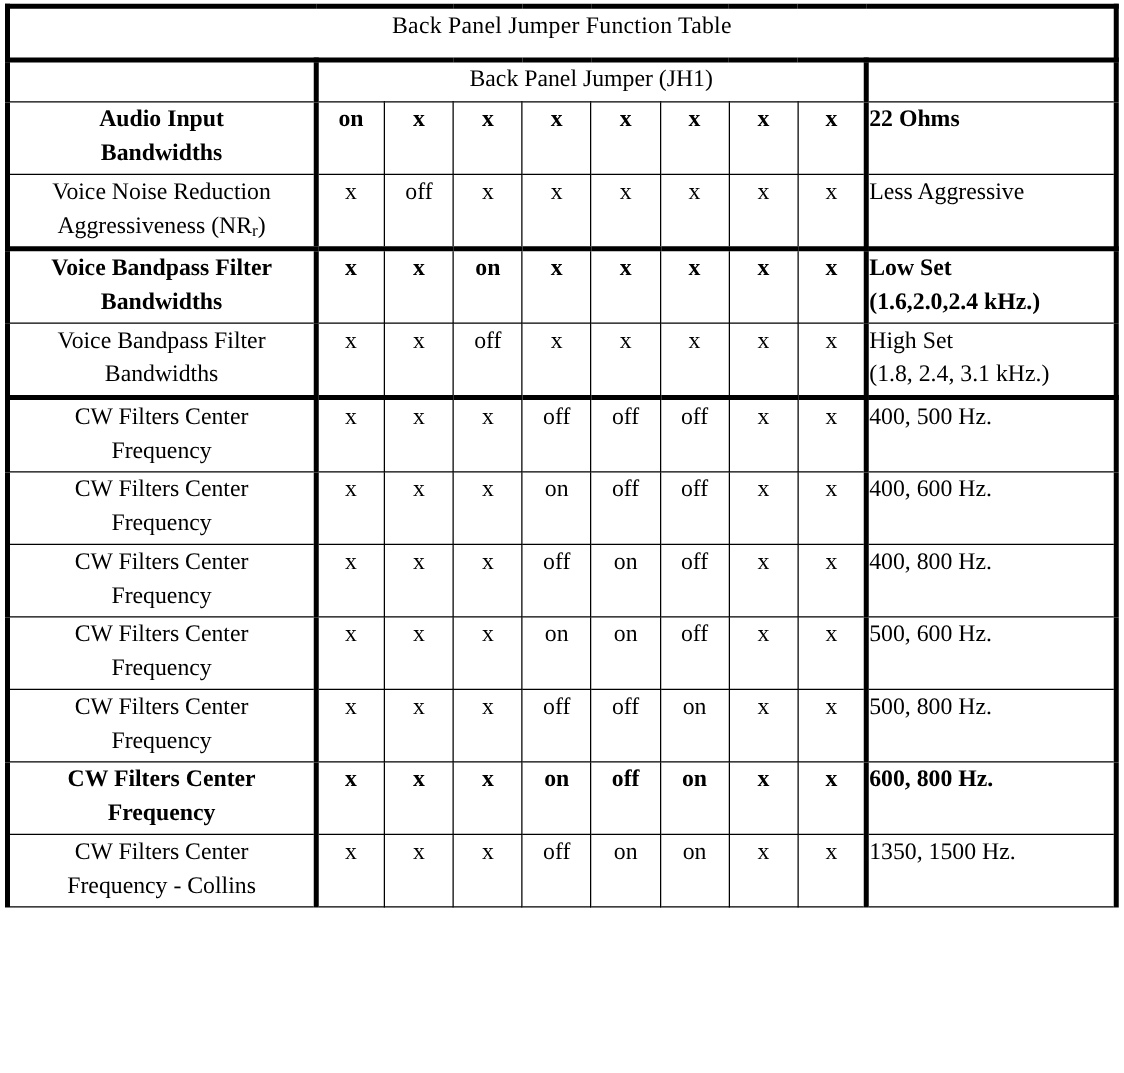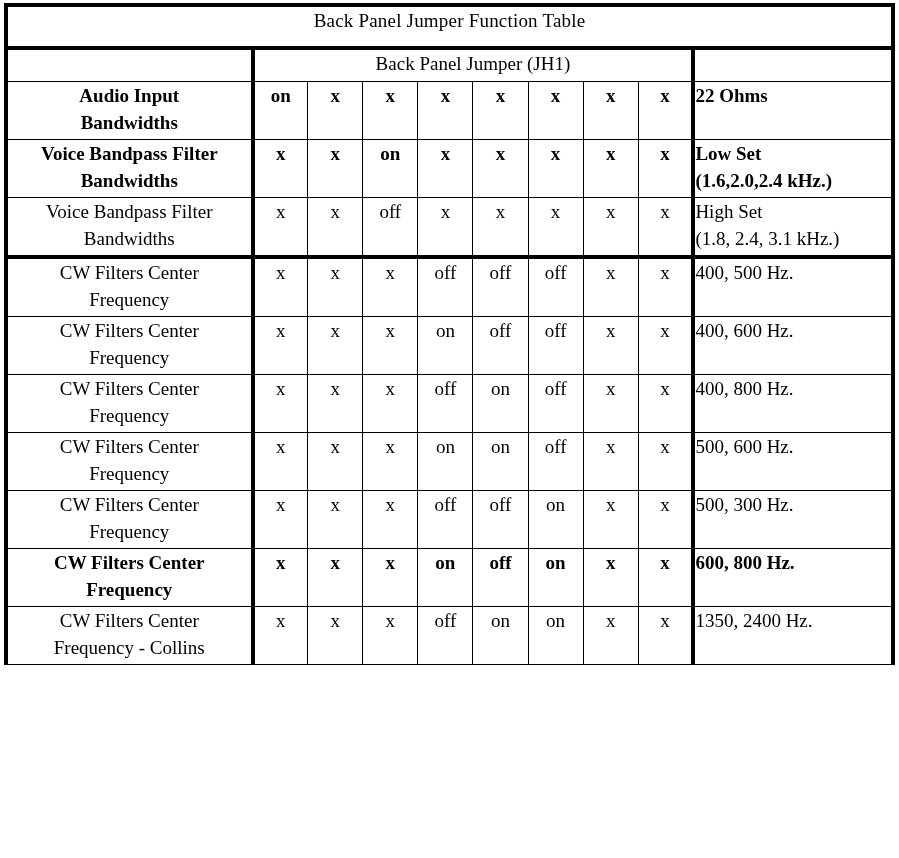--- a/index.html
+++ b/index.html
@@ -157,20 +157,37 @@
           <td class="pin-cell">x</td>
           <td class="pin-cell">x</td>
           <td class="pin-cell">x</td>
           <td class="pin-cell">x</td>
           <td class="pin-cell">x</td>
           <td class="pin-cell thick-right">x</td>
           <td class="set-cell outer-right">
             <div>22 Ohms</div>
           </td>
         </tr>
+        <tr class="data-row">
+          <td class="fn-cell outer-left r2 thick-bottom">
+            <div>Voice Noise Reduction</div>
+            <div>Aggressiveness (NR<sub class="nr">r</sub>)</div>
+          </td>
+          <td class="pin-cell thick-bottom thick-left">x</td>
+          <td class="pin-cell thick-bottom">off</td>
+          <td class="pin-cell thick-bottom">x</td>
+          <td class="pin-cell thick-bottom">x</td>
+          <td class="pin-cell thick-bottom">x</td>
+          <td class="pin-cell thick-bottom">x</td>
+          <td class="pin-cell thick-bottom">x</td>
+          <td class="pin-cell thick-bottom thick-right">x</td>
+          <td class="set-cell outer-right thick-bottom">
+            <div>Less Aggressive</div>
+          </td>
+        </tr>
         <tr class="data-row bold-row">
           <td class="fn-cell outer-left r2">
             <div>Voice Bandpass Filter</div>
             <div>Bandwidths</div>
           </td>
           <td class="pin-cell thick-left">x</td>
           <td class="pin-cell">x</td>
           <td class="pin-cell">on</td>
           <td class="pin-cell">x</td>
           <td class="pin-cell">x</td>
@@ -275,21 +292,21 @@
           </td>
           <td class="pin-cell thick-left">x</td>
           <td class="pin-cell">x</td>
           <td class="pin-cell">x</td>
           <td class="pin-cell">off</td>
           <td class="pin-cell">off</td>
           <td class="pin-cell">on</td>
           <td class="pin-cell">x</td>
           <td class="pin-cell thick-right">x</td>
           <td class="set-cell outer-right">
-            <div>500, 300 Hz.</div>
+            <div>500, 800 Hz.</div>
           </td>
         </tr>
         <tr class="data-row bold-row">
           <td class="fn-cell outer-left r2">
             <div>CW Filters Center</div>
             <div>Frequency</div>
           </td>
           <td class="pin-cell thick-left">x</td>
           <td class="pin-cell">x</td>
           <td class="pin-cell">x</td>
@@ -309,18 +326,18 @@
           </td>
           <td class="pin-cell thick-left">x</td>
           <td class="pin-cell">x</td>
           <td class="pin-cell">x</td>
           <td class="pin-cell">off</td>
           <td class="pin-cell">on</td>
           <td class="pin-cell">on</td>
           <td class="pin-cell">x</td>
           <td class="pin-cell thick-right">x</td>
           <td class="set-cell outer-right">
-            <div>1350, 2400 Hz.</div>
+            <div>1350, 1500 Hz.</div>
           </td>
         </tr>
       </tbody>
   </table>
 </div>
 
 </body></html>

